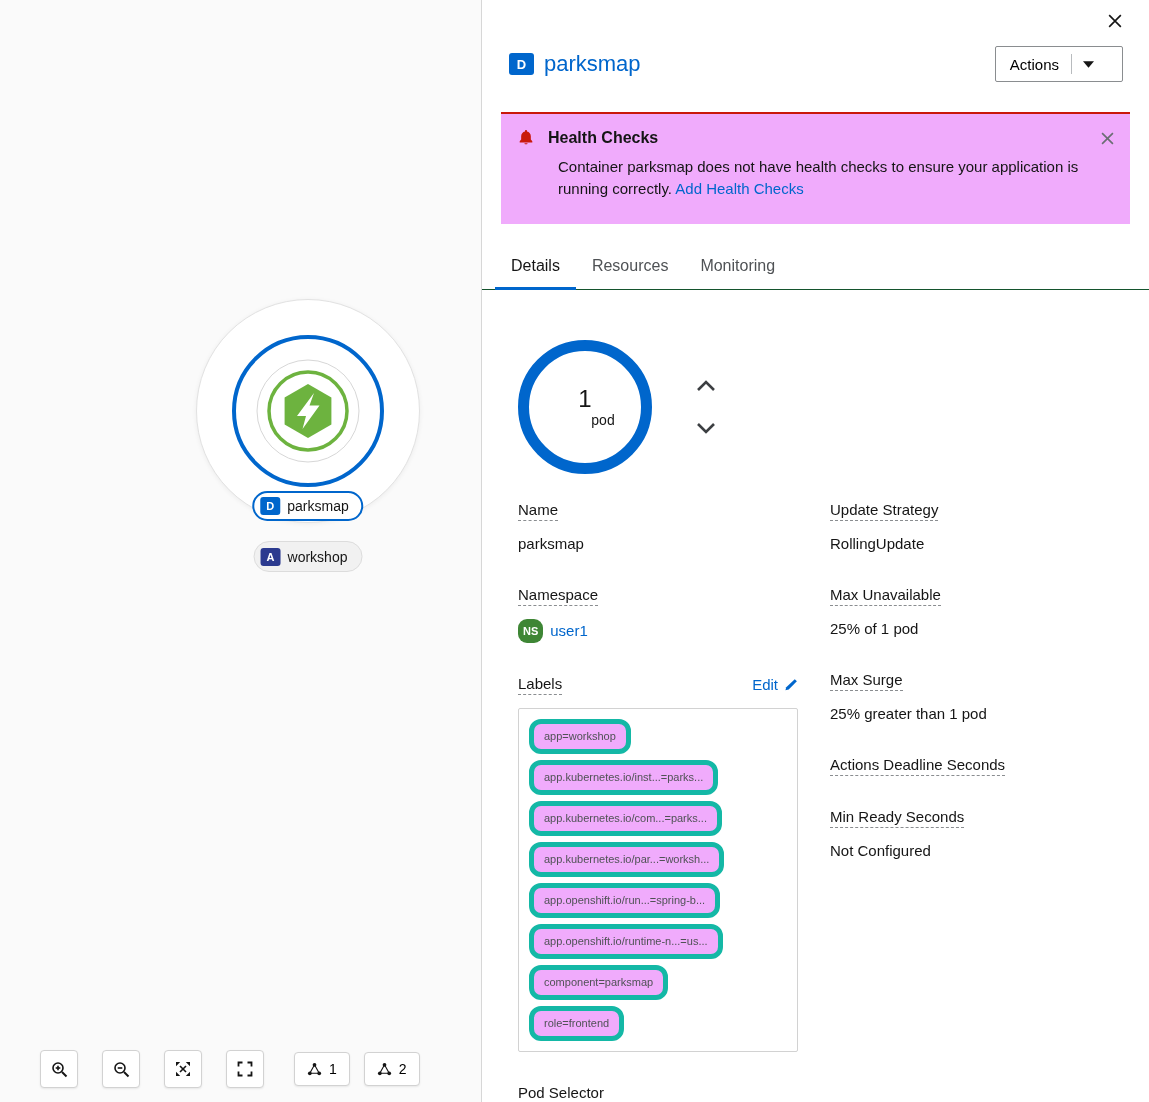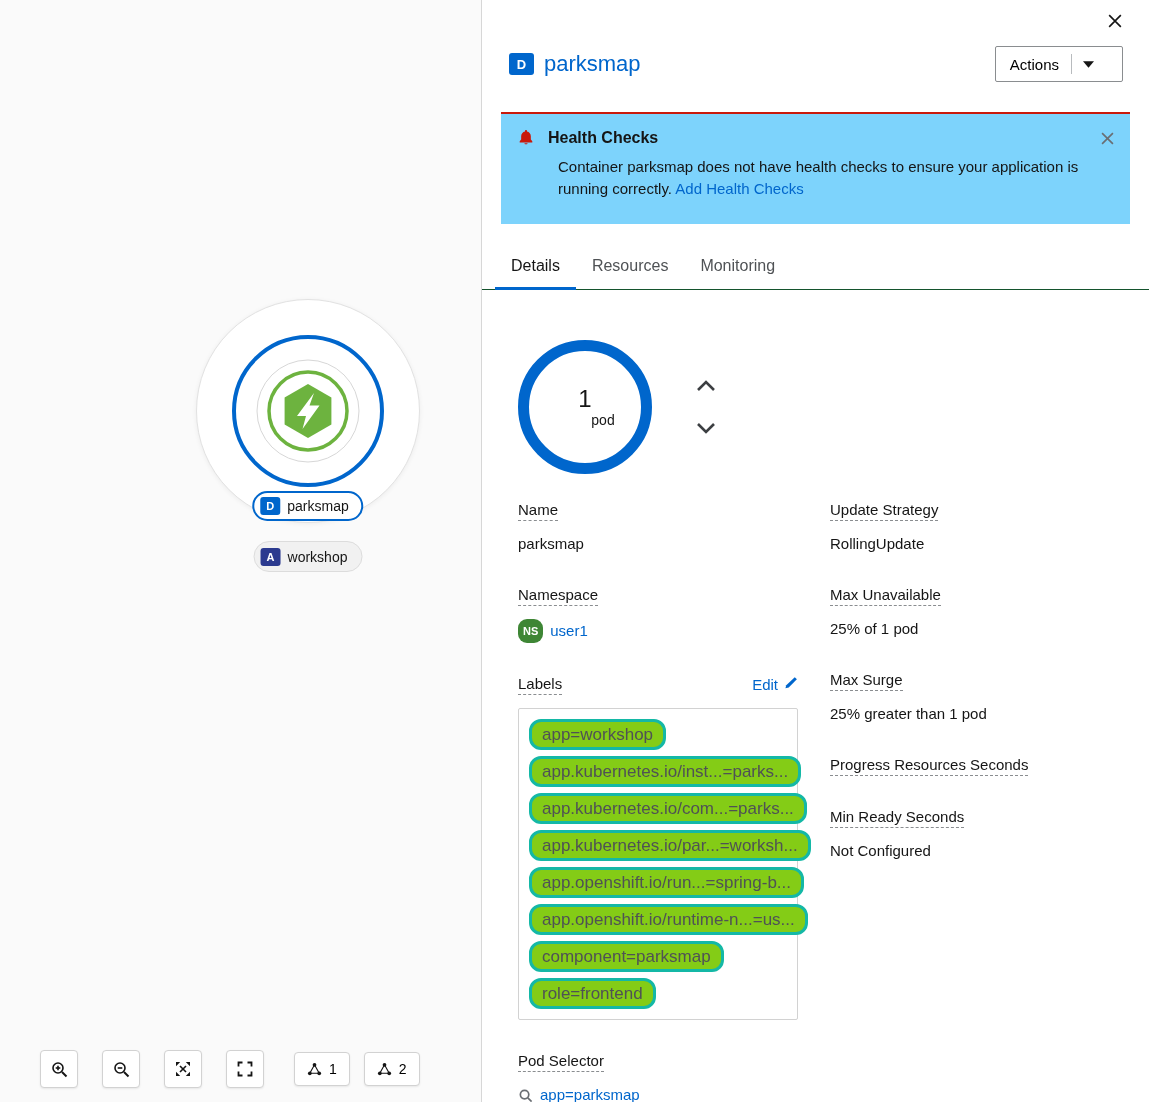--- a/index.html
+++ b/index.html
@@ -41,21 +41,21 @@
 
   .panel-header { display:flex; align-items:center; margin:46px 26px 0 27px; }
   .res-badge { display:inline-flex; align-items:center; justify-content:center; width:25px; height:22px;
     border-radius:3px; background:#0066cc; color:#fff; font-size:13px; font-weight:bold; margin-right:10px; }
   .res-title { font-size:22px; color:#0066cc; text-decoration:none; cursor:pointer; }
   .actions-btn { margin-left:auto; height:36px; display:flex; align-items:center; padding:0 28px 0 14px;
     background:#fff; border:1px solid #8a8d90; border-radius:2px; font-size:15px; cursor:pointer; }
   .actions-caret { display:flex; align-items:center; border-left:1px solid #b8bbbe; padding-left:11px;
     margin-left:12px; height:20px; }
 
-  .alert { margin:30px 19px 0 19px; background:#7dd3fc; border-top:2px solid #c9190b; padding:15px 16px 24px 16px; }
+  .alert { margin:30px 19px 0 19px; background:#f0abfc; border-top:2px solid #c9190b; padding:15px 16px 24px 16px; }
   .alert-title-row { display:flex; align-items:center; gap:13px; }
   .alert-title { font-size:16px; font-weight:bold; color:#151515; }
   .alert-close { margin-left:auto; background:none; border:none; cursor:pointer; display:flex; }
   .alert-body { margin:9px 0 0 41px; font-size:15px; line-height:22px; color:#151515; max-width:545px; }
   .link { color:#0066cc; text-decoration:none; cursor:pointer; }
 
   .tabs { display:flex; margin-top:20px; padding-left:13px; border-bottom:1px solid #14532d; }
   .tab { padding:13px 16px 14px; font-size:16px; color:#4f5255; cursor:pointer; position:relative; }
   .tab.active { color:#151515; }
   .tab.active::after { content:""; position:absolute; left:0; right:0; bottom:-1px; height:3px; background:#0066cc; }
@@ -70,24 +70,24 @@
 
   .details { display:grid; grid-template-columns:280px 1fr; column-gap:32px; margin:26px 26px 0 36px; }
   .field { margin-bottom:31px; }
   .field-label { display:inline-block; font-size:15px; font-weight:500; border-bottom:1px dashed #8a8d90;
     padding-bottom:1px; line-height:19px; }
   .field-value { margin-top:13px; font-size:15px; line-height:20px; }
   .inline-row { display:flex; align-items:center; gap:7px; }
   .ns-badge { display:inline-flex; align-items:center; justify-content:center; padding:2px 5px; height:24px;
     border-radius:9px; background:#3e8635; color:#fff; font-size:11px; font-weight:bold; }
   .labels-head { display:flex; align-items:center; justify-content:space-between; }
-  .edit-link { display:flex; gap:6px; font-size:15px; }
+  .edit-link { display:flex; align-items:center; gap:6px; font-size:15px; }
   .labels-box { margin-top:13px; border:1px solid #d2d2d2; border-radius:2px; padding:10px;
     display:flex; flex-direction:column; align-items:flex-start; gap:6px; }
-  .chip { font-size:17px; line-height:17px; padding:4px 10px; background:#84cc16; border:3px solid #14b8a6;
+  .chip { font-size:11px; line-height:17px; padding:4px 10px; background:#f0abfc; border:5px solid #14b8a6;
     border-radius:12px; color:#4f5255; white-space:nowrap; }
 </style>
 </head>
 <body>
 
 <div class="screen">
 
   <div class="topology">
     <div class="group-circle"></div>
 
@@ -287,21 +287,21 @@
         </div>
         <div class="field">
           <span class="field-label">Max Unavailable</span>
           <div class="field-value">25% of 1 pod</div>
         </div>
         <div class="field">
           <span class="field-label">Max Surge</span>
           <div class="field-value">25% greater than 1 pod</div>
         </div>
         <div class="field">
-          <span class="field-label">Progress Resources Seconds</span>
+          <span class="field-label">Actions Deadline Seconds</span>
         </div>
         <div class="field">
           <span class="field-label">Min Ready Seconds</span>
           <div class="field-value">Not Configured</div>
         </div>
       </div>
 
     </div>
   </div>
 </div>

